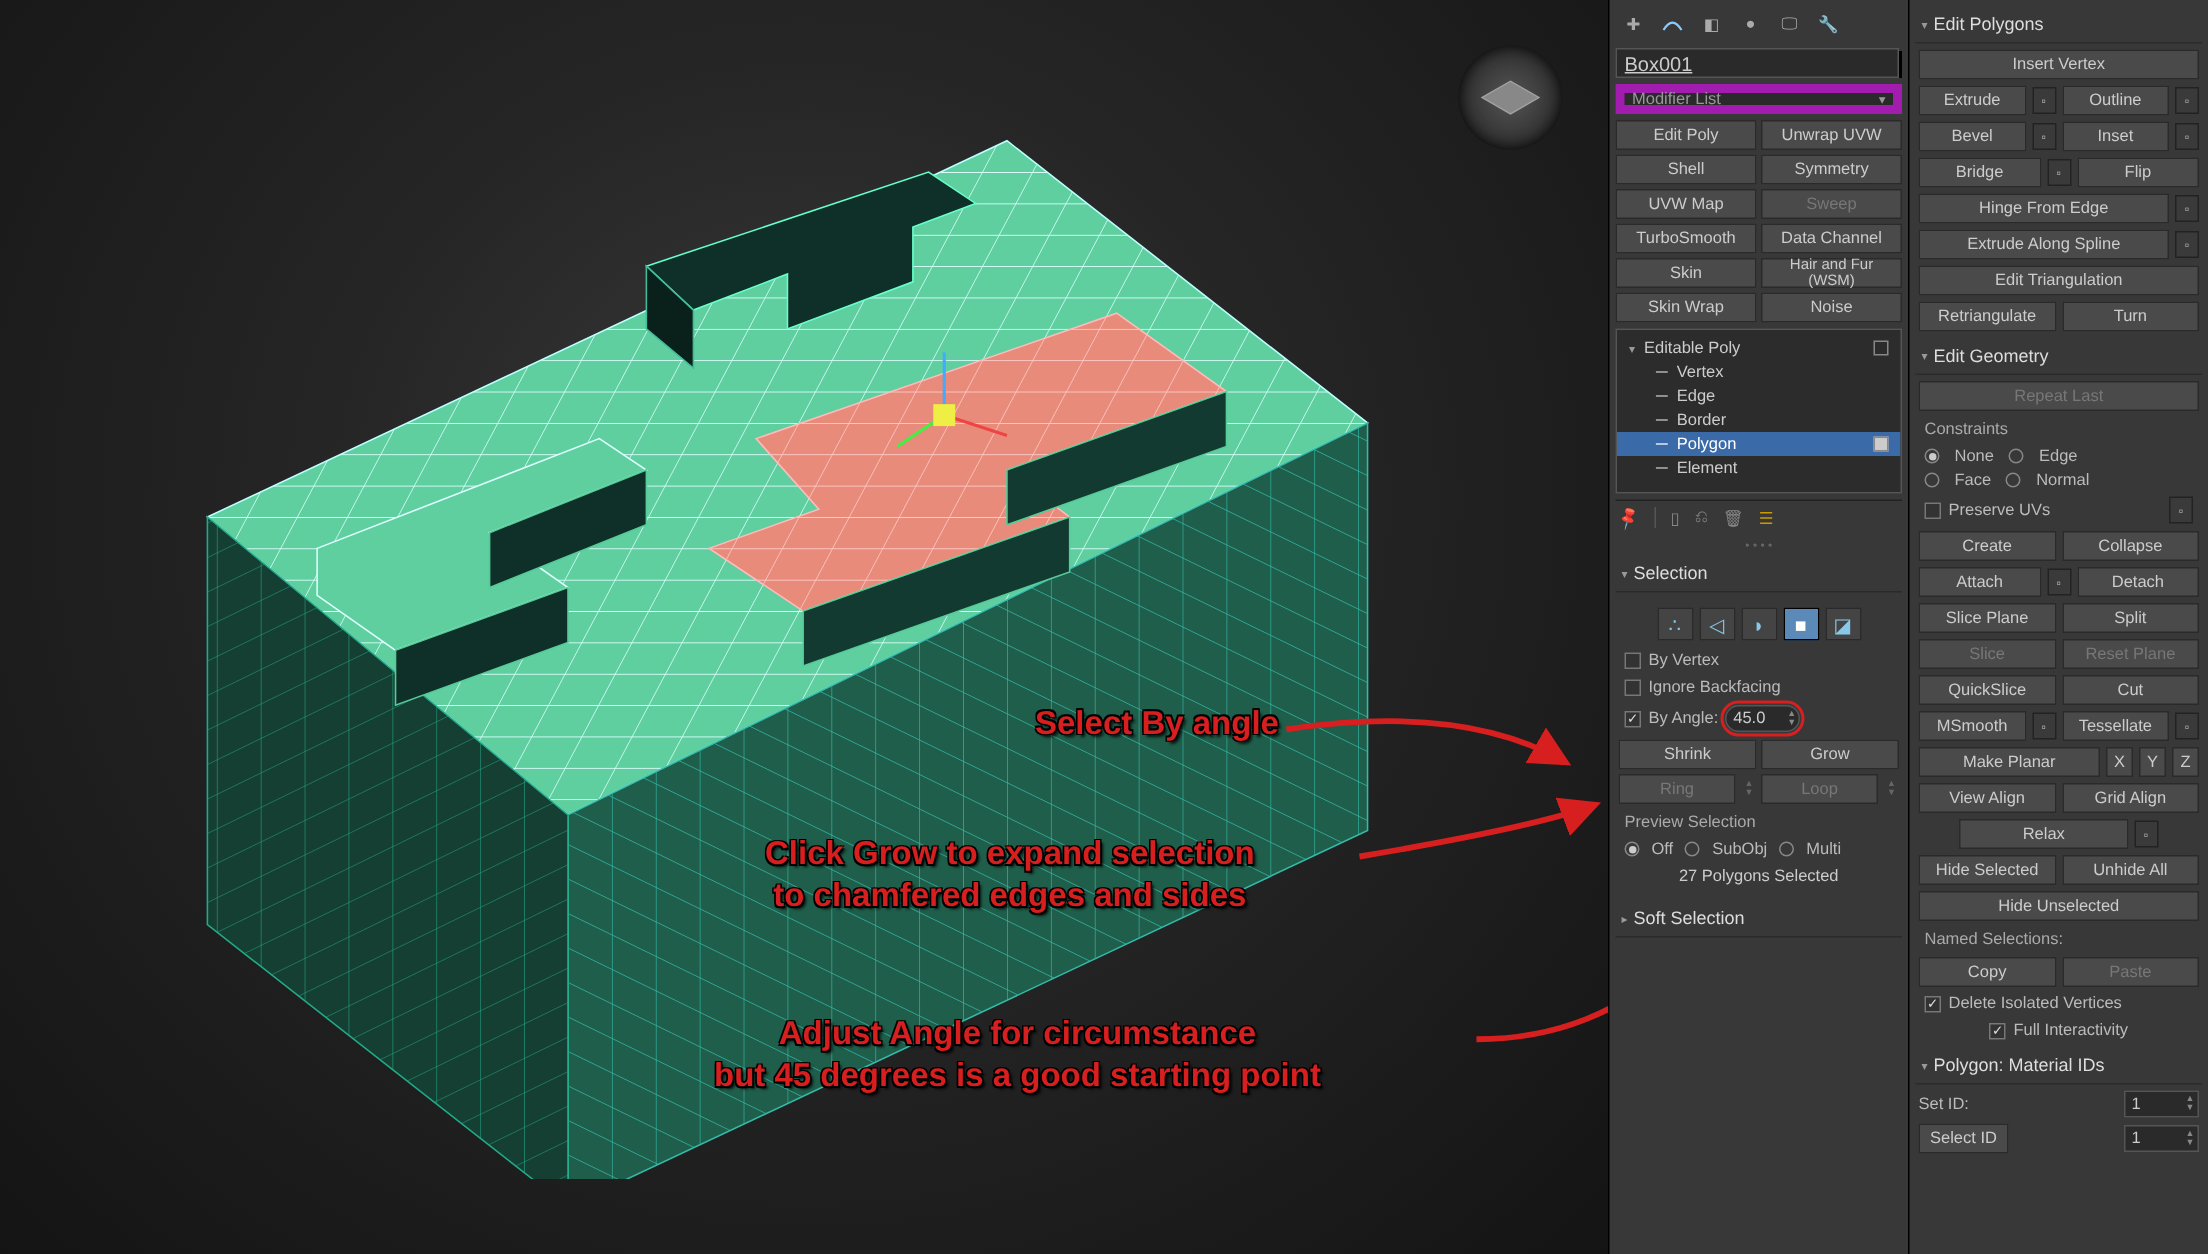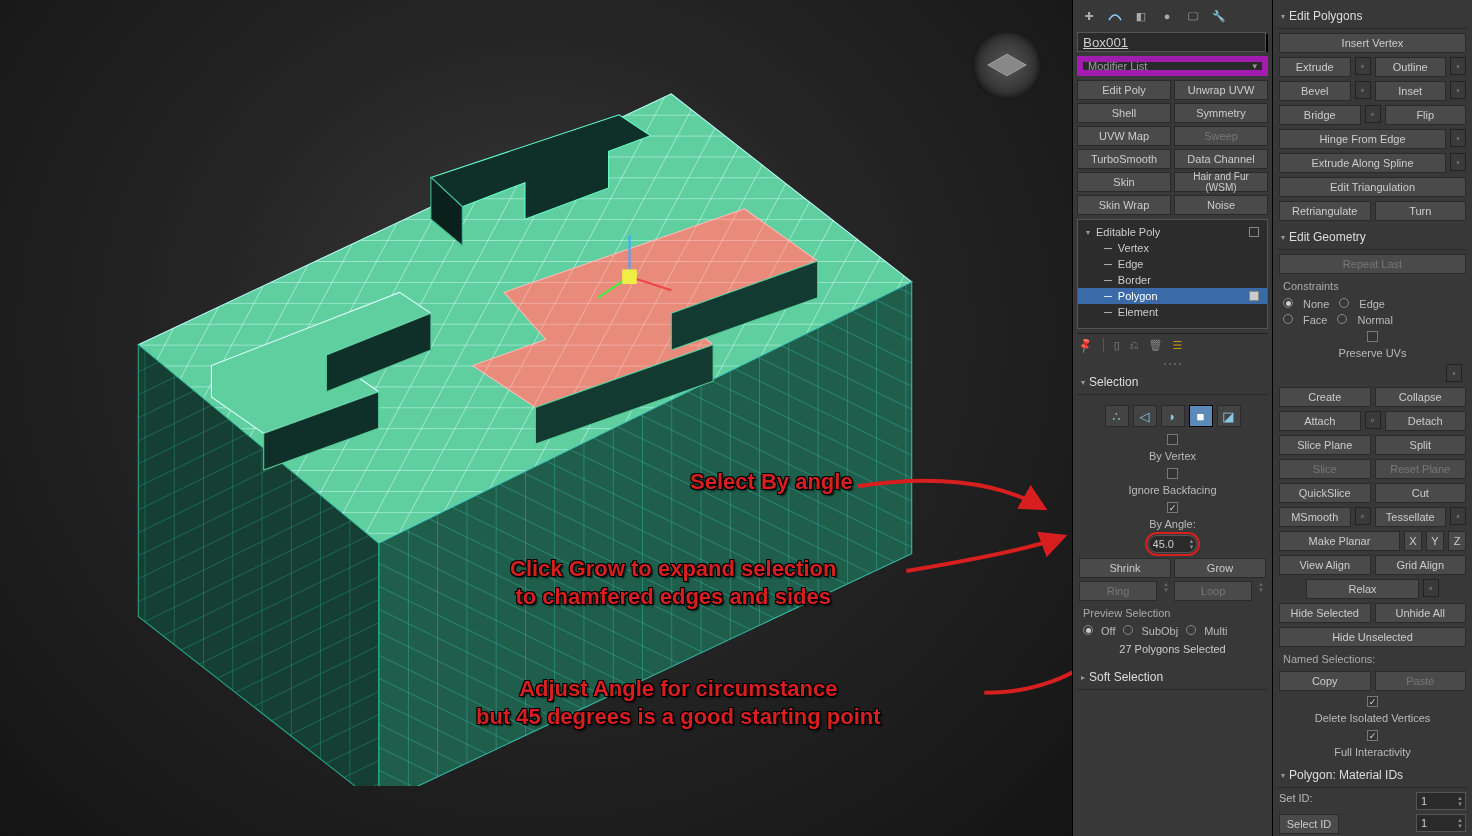--- a/index.html
+++ b/index.html
@@ -38,27 +38,27 @@
 .tree-row .tri{font-size:8px; color:#999;}
 .icon-row{display:flex; gap:10px; padding:4px 2px; align-items:center; border-top:1px solid #222;}
 .pin{transform:rotate(-30deg);}
 .roll-hdr{display:flex; align-items:center; gap:4px; padding:5px 4px; font-size:12px; color:#ddd; border-bottom:1px solid #2a2a2a;}
 .roll-hdr::before{content:"▾"; font-size:8px; color:#999;}
 .roll-hdr.collapsed::before{content:"▸";}
 .roll-body{padding:4px 2px; display:flex; flex-direction:column; gap:4px;}
 .sel-icons{display:flex; justify-content:center; gap:4px; padding:2px;}
 .sel-icon{width:24px; height:22px; border:1px solid #2a2a2a; background:#444; display:flex; align-items:center; justify-content:center; color:#88c8e8; font-size:13px;}
 .sel-icon.active{background:#5b8ab8; border-color:#000;color:#fff;}
-.chk-row{display:flex; align-items:center; gap:5px; padding:1px 4px; font-size:11px;flex-direction:column;}
+.chk-row{display:flex; align-items:center; gap:5px; padding:1px 4px; font-size:11px;}
 .chk{width:11px; height:11px; border:1px solid #777; background:#333; display:inline-flex; align-items:center; justify-content:center; font-size:9px; color:#ddd;}
 .chk.checked::after{content:"✓";}
 .spinner{display:flex; background:#2a2a2a; border:1px solid #555; height:18px; align-items:center;}
 .spinner input{background:transparent; border:none; color:#ccc; width:38px; padding:0 4px; font-size:11px;}
 .spinner .arrows{display:flex; flex-direction:column; font-size:6px; line-height:6px; padding:0 2px; color:#888;}
-.row{display:flex; gap:4px; }
+.row{display:flex; gap:4px; align-items:center;}
 .row.sb{justify-content:space-between;}
 .radio{width:10px;height:10px;border:1px solid #888;border-radius:50%;display:inline-flex;align-items:center;justify-content:center;}
 .radio.sel::after{content:"";width:5px;height:5px;background:#ccc;border-radius:50%;}
 .lbl{font-size:11px; color:#bbb;}
 .centered{text-align:center; font-size:11px; padding:2px;}
 .grouplbl{font-size:11px; color:#aaa; padding:2px 4px;}
 .opt-sq{width:16px; height:18px; background:#3a3a3a; border:1px solid #222; display:flex; align-items:center; justify-content:center; font-size:8px;}
 .sep-grip{height:6px; display:flex; justify-content:center; align-items:center; color:#666; font-size:8px;}
 
 .circled{outline:2px solid #d81f1f; outline-offset:1px; border-radius:10px;}
@@ -373,21 +373,21 @@
       <div class="btn">Hide Unselected</div>
       <div class="grouplbl">Named Selections:</div>
       <div class="row">
           <div class="btn flex">Copy</div>
           <div class="btn flex disabled">Paste</div>
         </div>
       <div class="chk-row">
           <span class="chk checked"></span>
           <span class="lbl">Delete Isolated Vertices</span>
         </div>
-      <div class="chk-row" style="justify-content:space-between">
+      <div class="chk-row" style="justify-content:center">
           <span class="chk checked"></span>
           <span class="lbl">Full Interactivity</span>
         </div>
     </div>
 
     <div class="roll-hdr">Polygon: Material IDs</div>
     <div class="roll-body">
       <div class="row sb">
           <span class="lbl">Set ID:</span>
           <span class="spinner">

